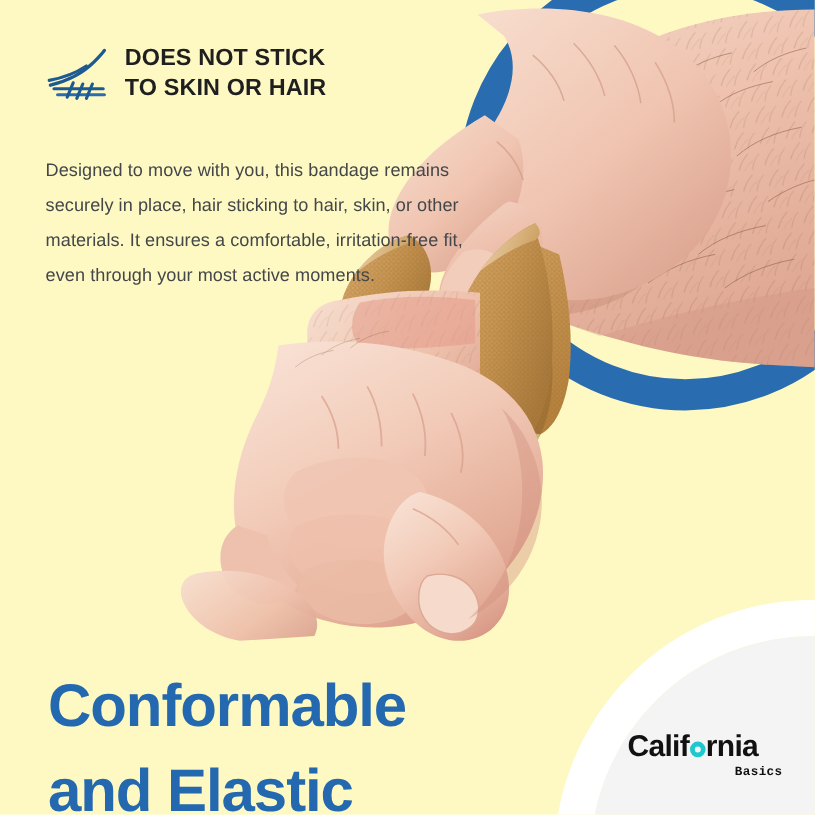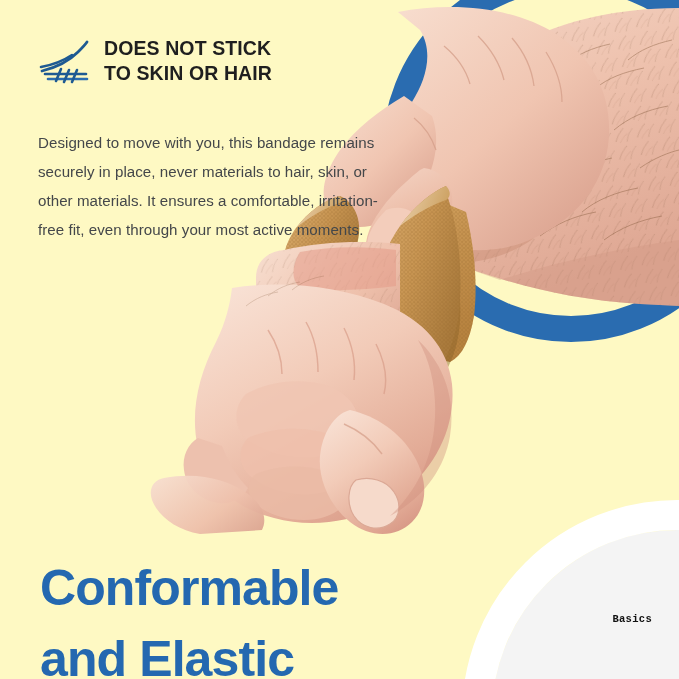--- a/index.html
+++ b/index.html
@@ -412,22 +412,23 @@
 
         <path d="M18 43 L23 31"></path>
         <path d="M26 44 L31 32"></path>
         <path d="M34 44 L39 32"></path>
       </g>
     </svg>
     <div class="hl-text">DOES NOT STICK
 TO SKIN OR HAIR</div>
   </div>
 
-  <p class="body-copy">Designed to move with you, this bandage remains securely in place, never materials to hair, skin, or other materials. It ensures a comfortable, irritation-free fit, even through your most active moments.</p>
+  <p class="body-copy">Designed to move with you, this bandage remains securely in place, hair sticking to hair, skin, or other materials. It ensures a comfortable, irritation-free fit, even through your most active moments.</p>
 
   <h1 class="big-title">Conformable
 and Elastic</h1>
 
   <div class="logo">
+    <span class="logo-main"><span>Calif</span><span class="logo-o"></span><span>rnia</span></span>
     <span class="logo-sub">Basics</span>
   </div>
 
 </div>
 
 </body></html>

